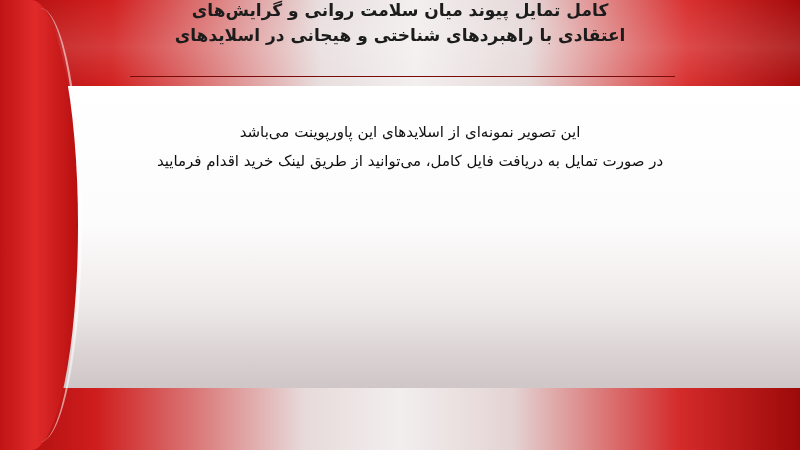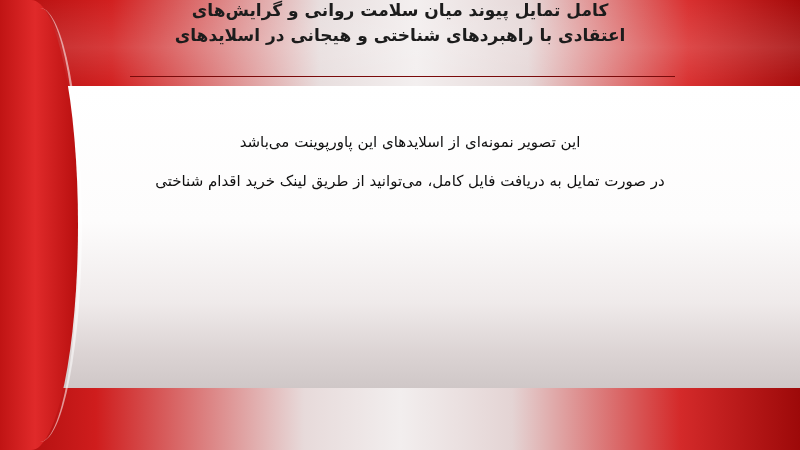--- a/index.html
+++ b/index.html
@@ -138,21 +138,20 @@
     top: 118px;
     width: 700px;
     text-align: center;
     direction: rtl;
   }
   .content-line {
     font-size: 15px;
     color: #101010;
     line-height: 29px;
     white-space: nowrap;
-    margin-top: 10px;
   }
 </style>
 </head>
 <body>
 
 <div class="slide">
 
   <div class="body-area"></div>
 
   <div class="top-band">
@@ -166,16 +165,16 @@
 
   <div class="title-block">
     <div class="title-line">کامل تمایل پیوند میان سلامت روانی و گرایش‌های</div>
     <div class="title-line">اعتقادی با راهبردهای شناختی و هیجانی در اسلایدهای</div>
   </div>
 
   <div class="title-rule"></div>
 
   <div class="content-block">
     <div class="content-line">این تصویر نمونه‌ای از اسلایدهای این پاورپوینت می‌باشد</div>
-    <div class="content-line">در صورت تمایل به دریافت فایل کامل، می‌توانید از طریق لینک خرید اقدام شناختی</div>
+    <div class="content-line">در صورت تمایل به دریافت فایل کامل، می‌توانید از طریق لینک خرید اقدام فرمایید</div>
   </div>
 
 </div>
 
 </body></html>

